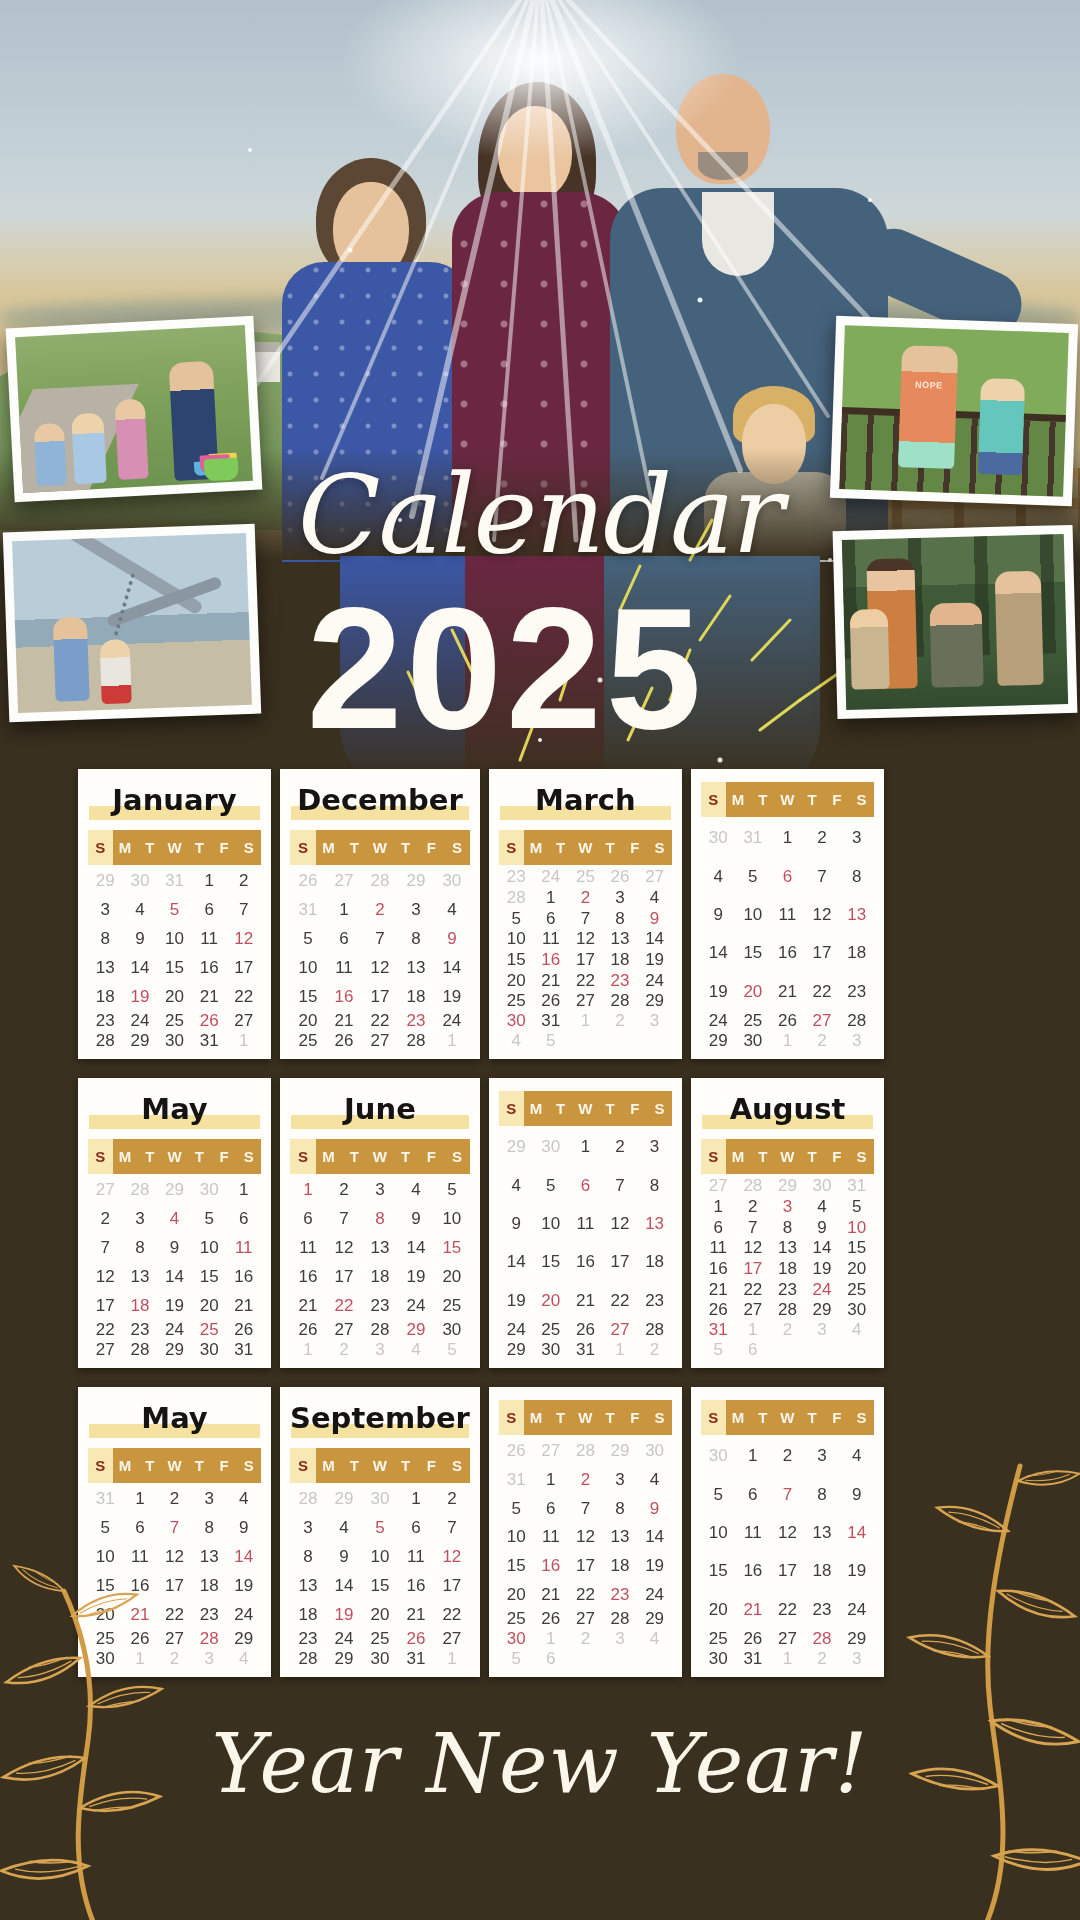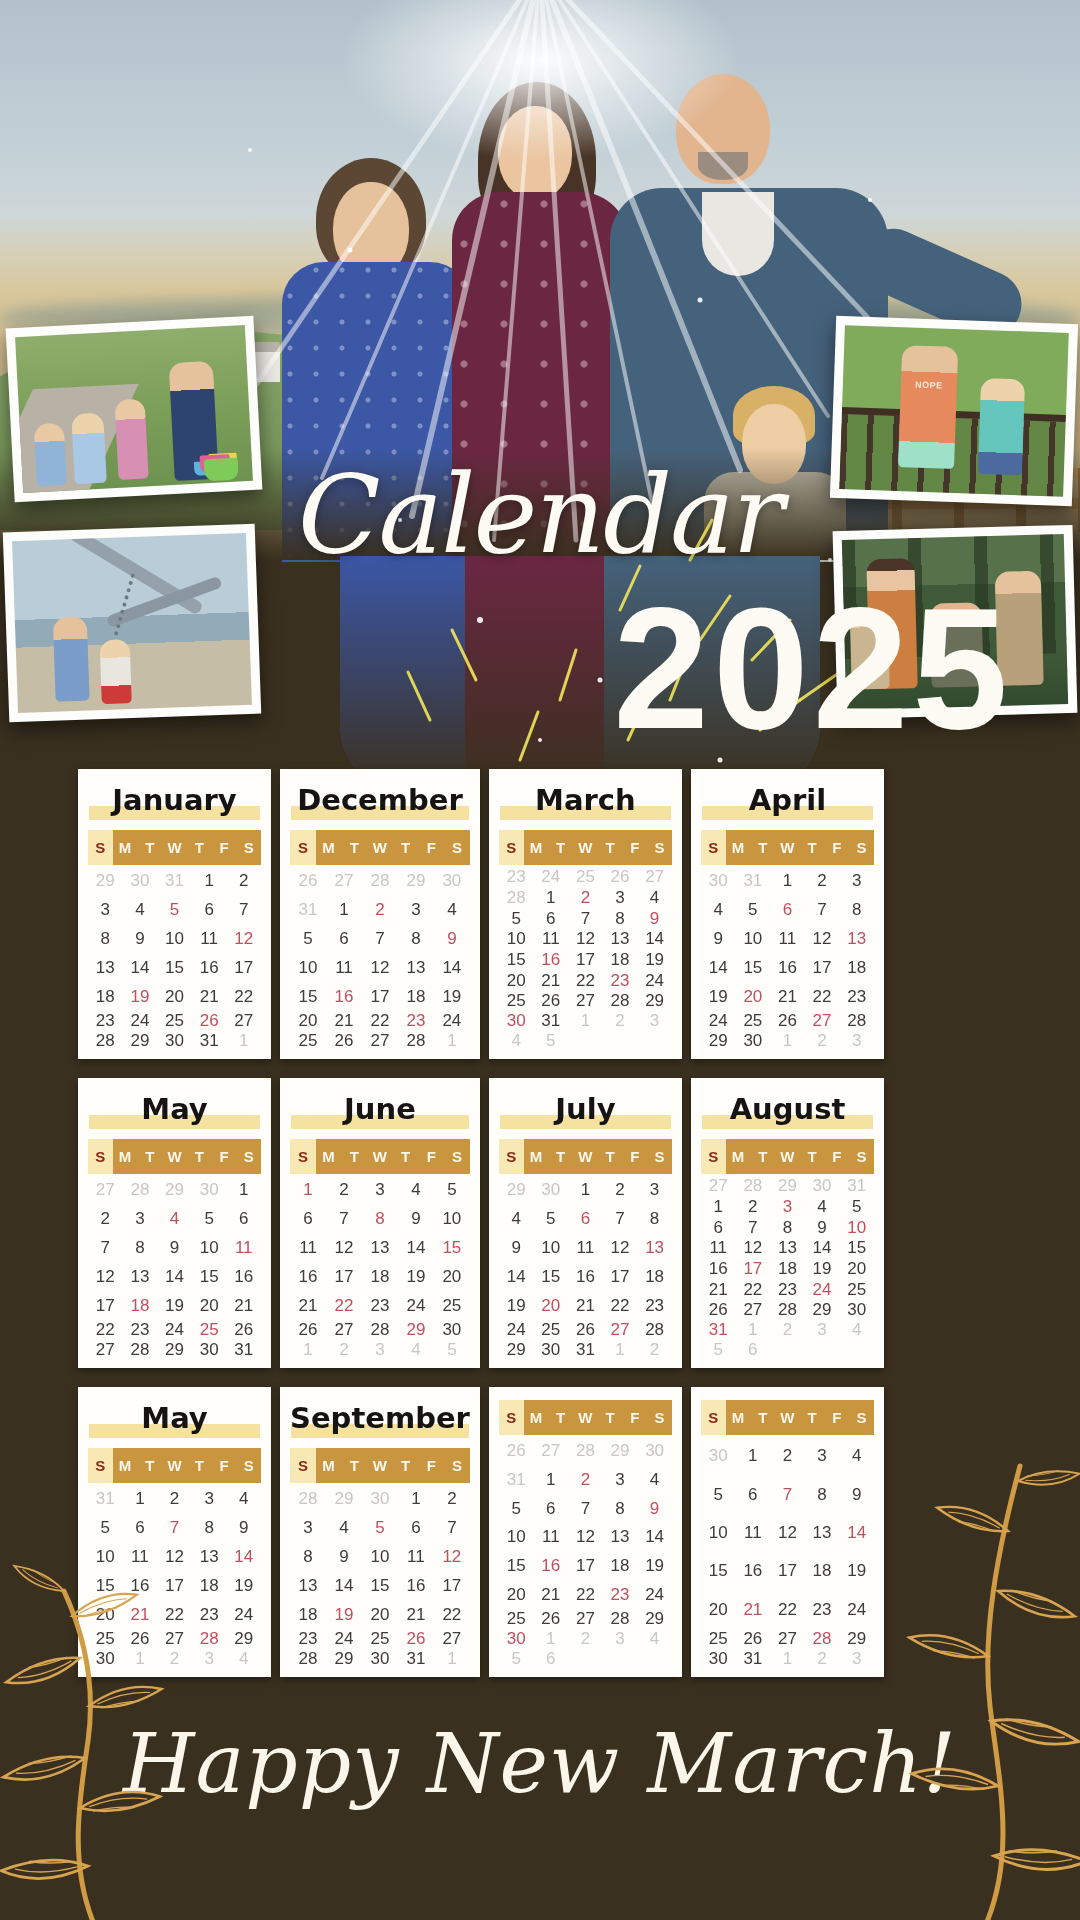--- a/index.html
+++ b/index.html
@@ -75,21 +75,21 @@
     background:repeating-linear-gradient(90deg,#46352a 0 6px,rgba(70,53,42,.15) 6px 26px);border-top:7px solid #3e2f22;}
   #pol-br{left:835px;top:528px;width:222px;height:170px;transform:rotate(-1.5deg);}
   #pol-br .ph{background:linear-gradient(180deg,#57714a 0 28%,#3f5a39 28% 68%,#324a2e 100%);}
   .trunks{position:absolute;inset:0 0 30% 0;background:repeating-linear-gradient(90deg,rgba(38,52,32,.65) 0 13px,transparent 13px 66px);}
   .kid{position:absolute;border-radius:14px 14px 5px 5px;}
   .shirt-text{position:absolute;width:100%;text-align:center;top:34px;font:700 9px "Liberation Sans",sans-serif;color:#f7e9d8;letter-spacing:.5px;}
   
   #script-title{position:absolute;left:0;top:452px;width:1080px;text-align:center;
     font:italic 400 108px "DejaVu Serif",serif;color:#fdfbf4;letter-spacing:-2px;
     text-shadow:0 3px 10px rgba(0,0,0,.35);}
-  #year-title{position:absolute;left:0;top:582px;width:1012px;text-align:right;
+  #year-title{position:absolute;left:0;top:582px;width:1012px;text-align:center;
     font:900 172px "Liberation Sans",sans-serif;color:#fdfbf4;letter-spacing:4px;line-height:1;}
   
   #months{position:absolute;left:46px;top:769px;width:806px;
     display:grid;grid-template-columns:repeat(4,1fr);column-gap:9px;row-gap:19px;grid-auto-rows:290px;padding-left:32px;}
   .month-card{background:#FFFEFA;padding:4px 10px 8px;display:flex;flex-direction:column;
     box-shadow:0 3px 8px rgba(0,0,0,.4);}
   .mt-wrap{position:relative;text-align:center;margin:8px 0 2px;height:38px;}
   .mt-band{position:absolute;left:1px;right:1px;bottom:-1px;height:14px;background:#F6E2A0;}
   .mt{position:relative;font:800 29px "DejaVu Sans",sans-serif;color:#151412;line-height:38px;}
   .wdrow{display:grid;grid-template-columns:repeat(7,1fr);height:35px;margin-top:9px;flex:none;}
@@ -388,24 +388,20 @@
         <div class="day sun">30</div>
         <div class="day">31</div>
         <div class="day muted">1</div>
         <div class="day muted">2</div>
         <div class="day muted">3</div>
         <div class="day muted">4</div>
         <div class="day muted">5</div>
       </div>
     </div>
     <div class="month-card">
-      <div class="mt-wrap">
-        <div class="mt-band"></div>
-        <div class="mt">April</div>
-      </div>
       <div class="wdrow">
         <div class="wd sun">S</div>
         <div class="wd">M</div>
         <div class="wd">T</div>
         <div class="wd">W</div>
         <div class="wd">T</div>
         <div class="wd">F</div>
         <div class="wd">S</div>
       </div>
       <div class="days" style="grid-template-rows: repeat(5, 1fr);">
@@ -544,24 +540,20 @@
         <div class="day sun">29</div>
         <div class="day">30</div>
         <div class="day muted">1</div>
         <div class="day muted">2</div>
         <div class="day muted">3</div>
         <div class="day muted">4</div>
         <div class="day muted">5</div>
       </div>
     </div>
     <div class="month-card">
-      <div class="mt-wrap">
-        <div class="mt-band"></div>
-        <div class="mt">July</div>
-      </div>
       <div class="wdrow">
         <div class="wd sun">S</div>
         <div class="wd">M</div>
         <div class="wd">T</div>
         <div class="wd">W</div>
         <div class="wd">T</div>
         <div class="wd">F</div>
         <div class="wd">S</div>
       </div>
       <div class="days" style="grid-template-rows: repeat(5, 1fr);">
@@ -863,21 +855,21 @@
         <div class="day">29</div>
         <div class="day">30</div>
         <div class="day">31</div>
         <div class="day muted">1</div>
         <div class="day muted">2</div>
         <div class="day muted">3</div>
       </div>
     </div>
   </div>
 
-<div id="greeting">Happy New March!</div>
+<div id="greeting">Year New Year!</div>
 
 <svg id="branch-left" class="branch" width="200" height="380" viewBox="0 0 200 380">
   <defs>
     <g id="leafL" fill="none" stroke="#D8A452" stroke-width="2">
       <path d="M0,0 Q20,-30 52,-34 Q30,-6 0,0 Z"></path>
       <path d="M6,-4 Q24,-22 44,-28" stroke-width="1"></path>
       <path d="M10,-2 Q26,-14 38,-18" stroke-width="1"></path>
     </g>
   </defs>
   <path d="M105,385 C75,320 88,250 96,195 C103,145 95,95 72,45" fill="none" stroke="#CF9B44" stroke-width="5" stroke-linecap="round"></path>

